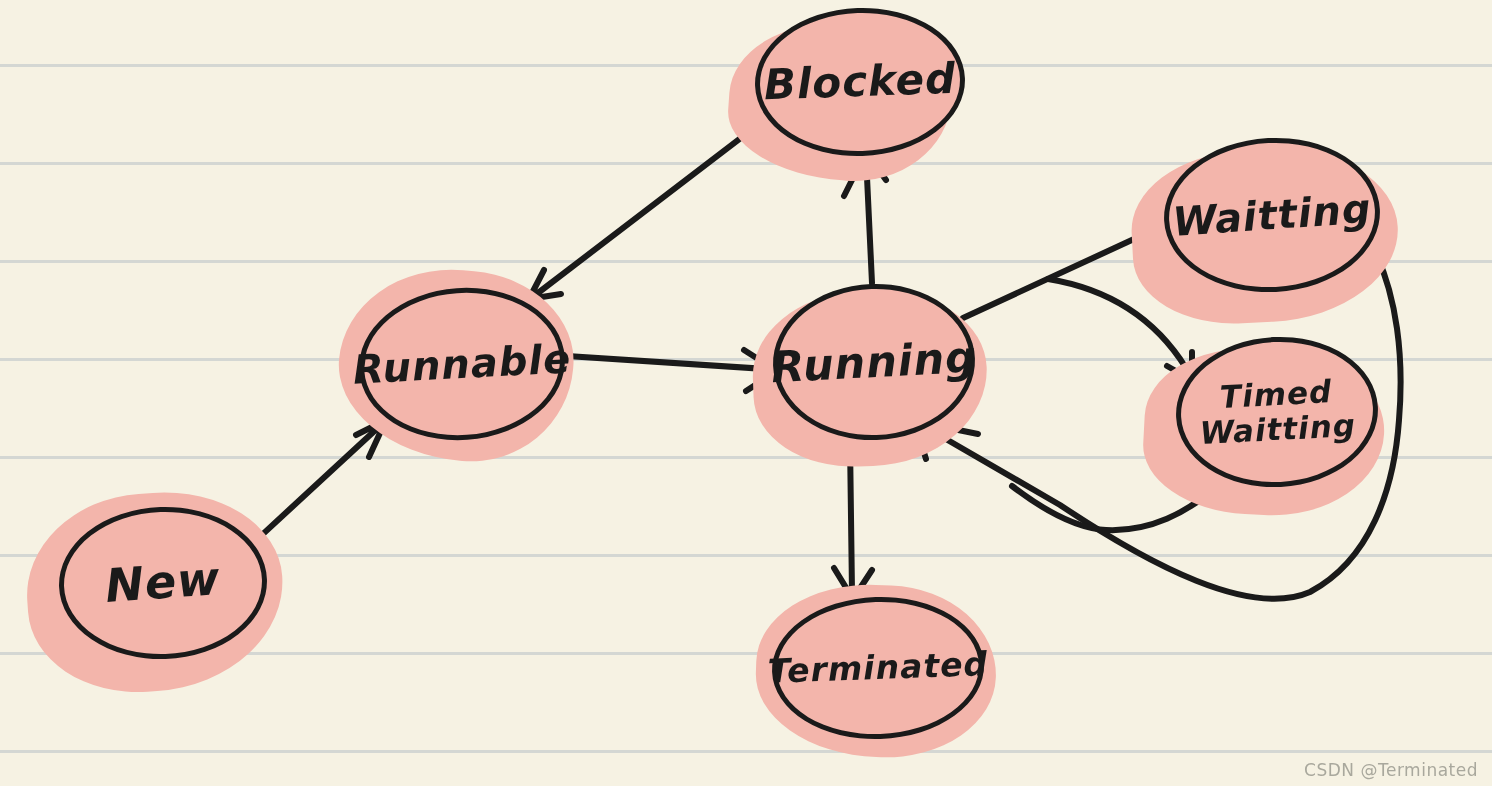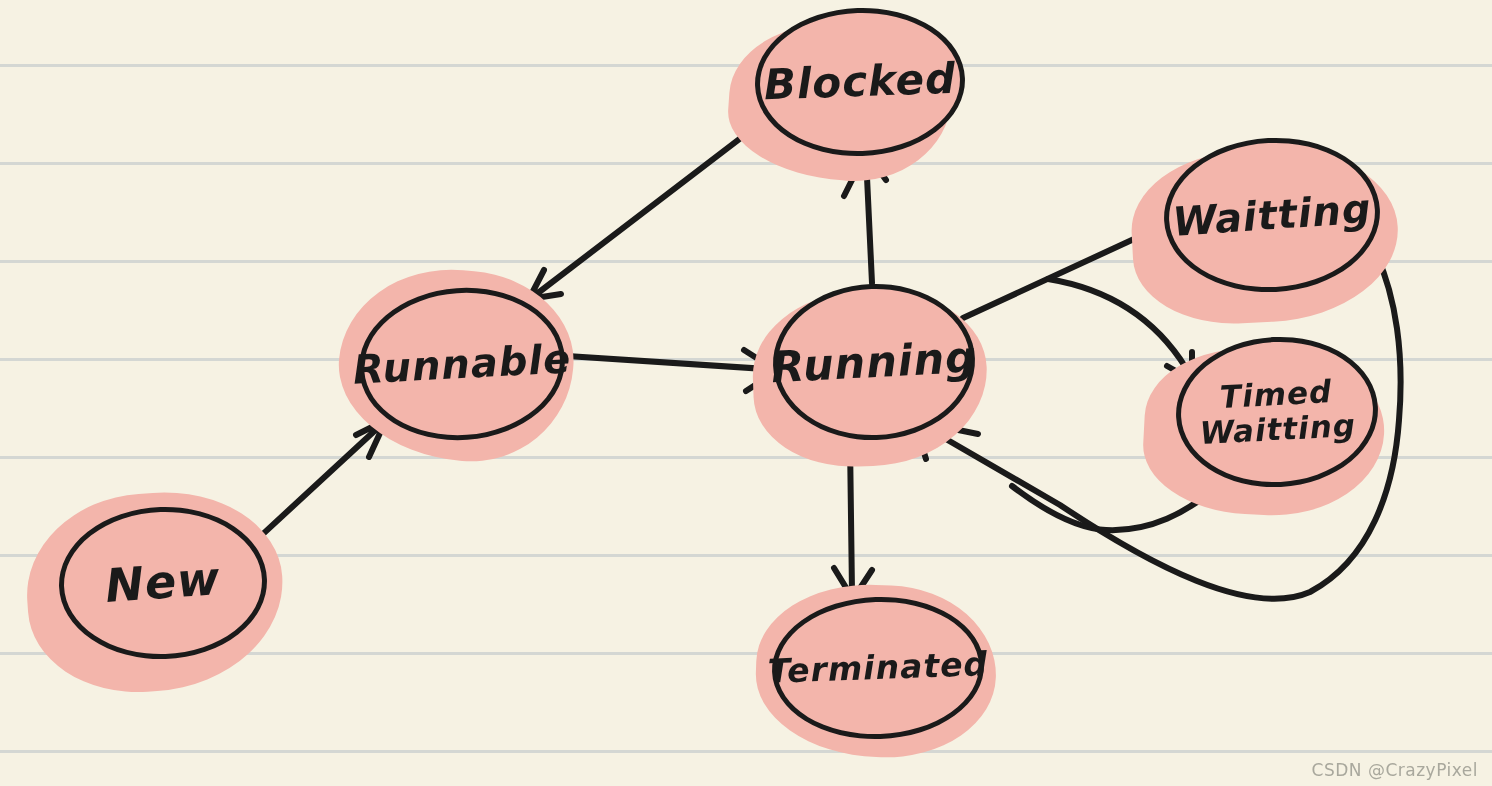--- a/index.html
+++ b/index.html
@@ -129,13 +129,13 @@
   <div class="oval" style="transform:rotate(-2deg);"></div>
   <div class="label" style="font-size:46px;transform:rotate(-4deg);">New</div>
 </div>
 
 <div class="node" style="left:772px;top:597px;width:212px;height:142px;">
   <div class="blob" style="left:-16px;top:-12px;right:-12px;bottom:-18px;border-radius:52% 48% 50% 55%/50% 55% 52% 50%;transform:rotate(2deg);"></div>
   <div class="oval" style="transform:rotate(-2deg);"></div>
   <div class="label" style="font-size:33px;transform:rotate(-2deg);">Terminated</div>
 </div>
 
-<div class="watermark">CSDN @CrazyPixel</div>
+<div class="watermark">CSDN @Terminated</div>
 
 </body></html>

